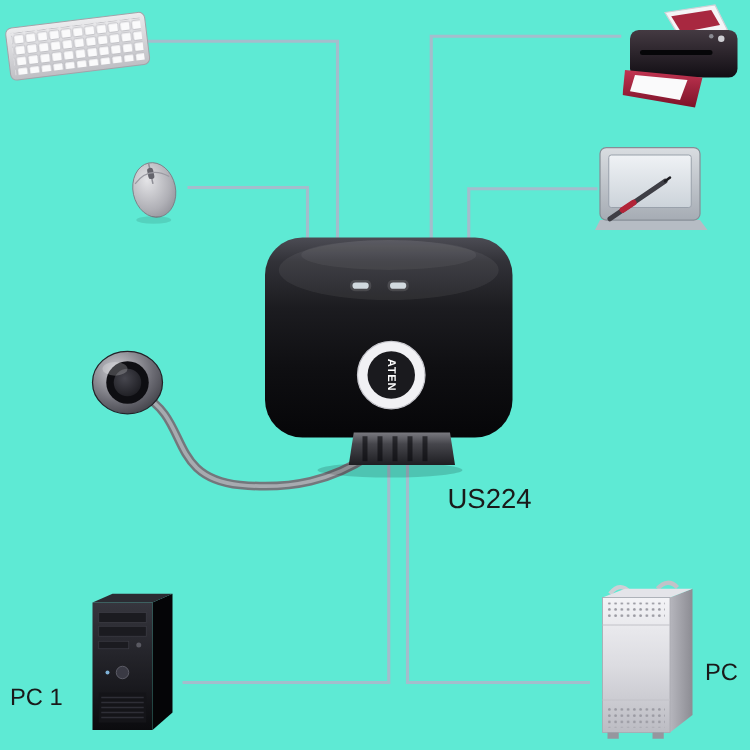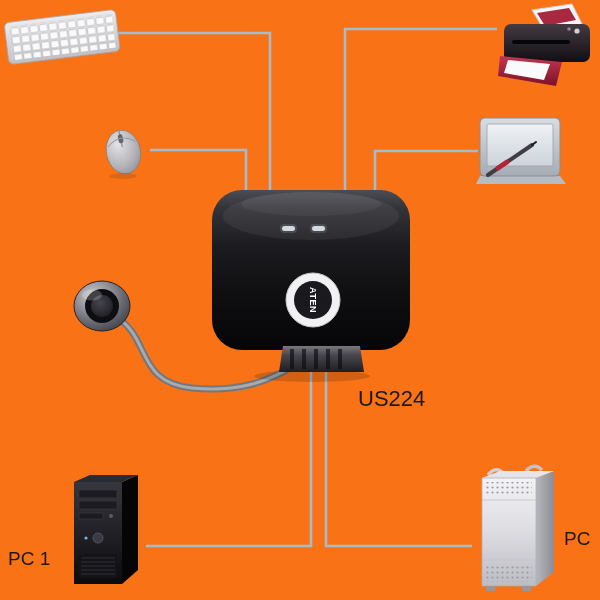--- a/index.html
+++ b/index.html
@@ -1,16 +1,16 @@
 <!DOCTYPE html>
 <html><head>
 <meta charset="utf-8">
 <style>
   html,body{margin:0;padding:0;background:#fff;}
-  .canvas{position:relative;width:600px;height:600px;background:#f97316;overflow:hidden;
+  .canvas{position:relative;width:600px;height:600px;background:#5eead4;overflow:hidden;
           font-family:"Liberation Sans",sans-serif;}
   .layer{position:absolute;left:0;top:0;}
   .device{position:absolute;z-index:2;}
   .lines{z-index:1;}
   .switch{z-index:3;}
   .lbl{position:absolute;z-index:4;color:#1a1a1a;}
   .lbl-us224{left:358px;top:386px;font-size:22px;}
   .lbl-pc1{left:8px;top:548px;font-size:19px;}
   .lbl-pc2{left:564px;top:528px;font-size:19px;}
 </style>

